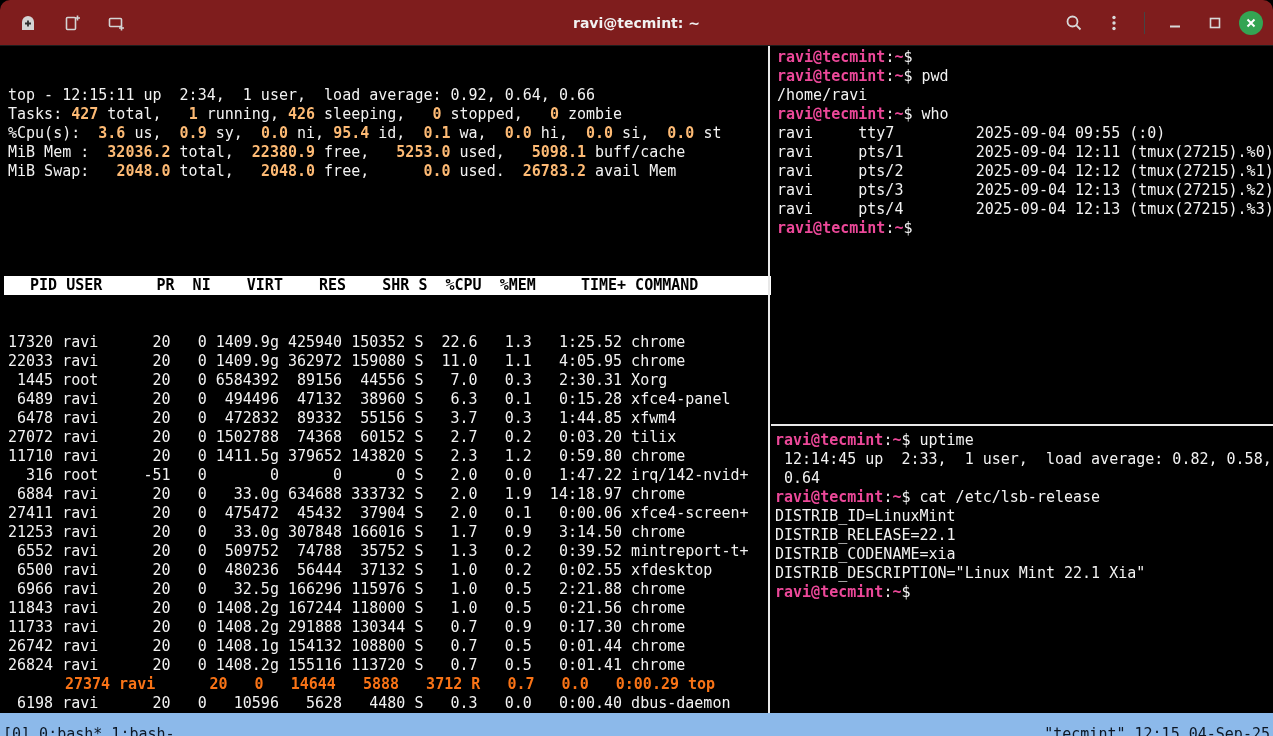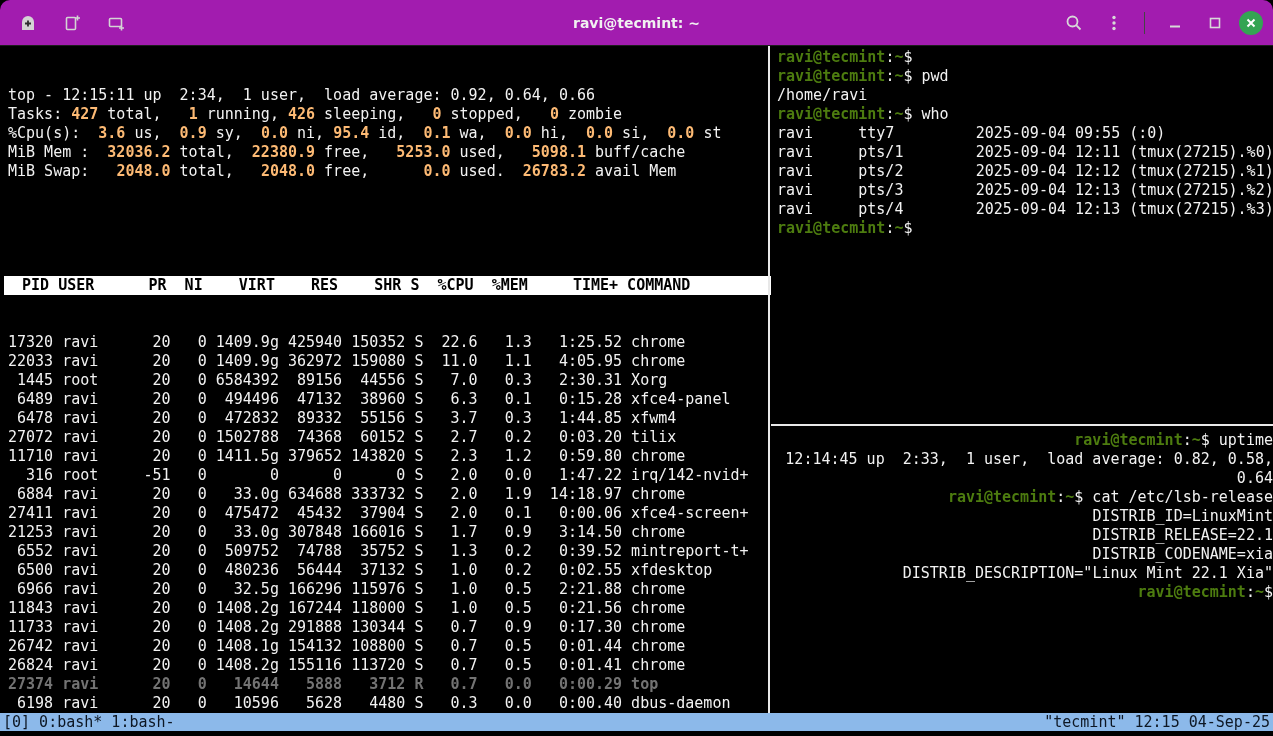--- a/index.html
+++ b/index.html
@@ -1,21 +1,21 @@
 <!DOCTYPE html>
 <html><head>
 <meta charset="utf-8">
 <style>
   * { margin:0; padding:0; box-sizing:border-box; }
   html,body { background:#000; width:1273px; height:736px; overflow:hidden; }
   .window { width:1273px; height:736px; background:#000; border-radius:10px 10px 0 0; overflow:hidden; position:relative; }
 
   
   .titlebar {
-    height:46px; background:#a21caf; border-bottom:1px solid #1d1d1d;
+    height:46px; background:#7f1d1d; border-bottom:1px solid #1d1d1d;
     display:flex; align-items:center; position:relative;
     font-family:"DejaVu Sans", sans-serif;
   }
   .tb-left { display:flex; align-items:center; gap:12px; padding-left:12px; z-index:2; }
   .tb-btn { background:transparent; border:none; width:32px; height:32px; display:flex; align-items:center; justify-content:center; cursor:pointer; }
   .tb-title {
     position:absolute; left:0; right:0; text-align:center;
     color:#f1f1f1; font-size:14px; font-weight:bold; pointer-events:none;
   }
   .tb-right { margin-left:auto; display:flex; align-items:center; gap:8px; padding-right:10px; z-index:2; }
@@ -23,36 +23,36 @@
   .close-btn { background:#34a453; border:none; width:24px; height:24px; border-radius:50%; display:flex; align-items:center; justify-content:center; cursor:pointer; }
 
   
   .content { position:relative; height:690px; background:#000;
     font-family:"DejaVu Sans Mono", monospace; font-size:15px; line-height:19px; }
   .pane { position:absolute; background:#000; overflow:hidden; white-space:pre; color:#f2f2f2; }
   .pane-left   { left:4px;   top:0;   width:768px; height:667px; padding:2px 0 0 4px; }
   .vdivider    { position:absolute; left:768px; top:0; width:2px; height:667px; background:#e8e8e8; }
   .pane-rtop   { left:771px; top:0;    width:502px; height:378px; padding:2px 0 0 6px; }
   .hdivider    { position:absolute; left:771px; top:378px; width:502px; height:2px; background:#e8e8e8; }
-  .pane-rbot   { left:771px; top:381px; width:502px; height:286px; padding:4px 0 0 4px;text-align:right; }
+  .pane-rbot   { left:771px; top:381px; width:502px; height:286px; padding:4px 0 0 4px; }
 
   .tline, .prow, .sline { white-space:pre; height:19px; }
   .b  { font-weight:bold; color:#fdba74; }
   .w  { color:#f2f2f2; }
-  .pb { color:#4d7c0f; font-weight:bold; }
-  .proc-header { background:#ffffff; color:#000000; font-weight:bold; height:19px; white-space:pre; margin-left:-4px; padding-left:0; width:768px; }
-  .prow.hl { font-weight:bold; color:#737373; }
+  .pb { color:#ec4899; font-weight:bold; }
+  .proc-header { background:#ffffff; color:#000000; font-weight:bold; height:19px; white-space:pre; margin-left:-4px; padding-left:8px; width:768px; }
+  .prow.hl { font-weight:bold; color:#f97316;text-align:center; }
   .blank { height:19px; }
 
   
   .statusbar {
     position:absolute; left:0; top:667px; width:1273px; height:18px;
     background:#8cb9ea; color:#0d1724; display:flex; justify-content:space-between;
     font-family:"DejaVu Sans Mono", monospace; font-size:15px; line-height:18px;
-    padding:0 3px; white-space:pre;
+    padding:12px 3px; white-space:pre;
   }
 </style>
 </head>
 <body>
 
 <div class="window">
 
   <div class="titlebar">
     <div class="tb-left">
       <button class="tb-btn">

